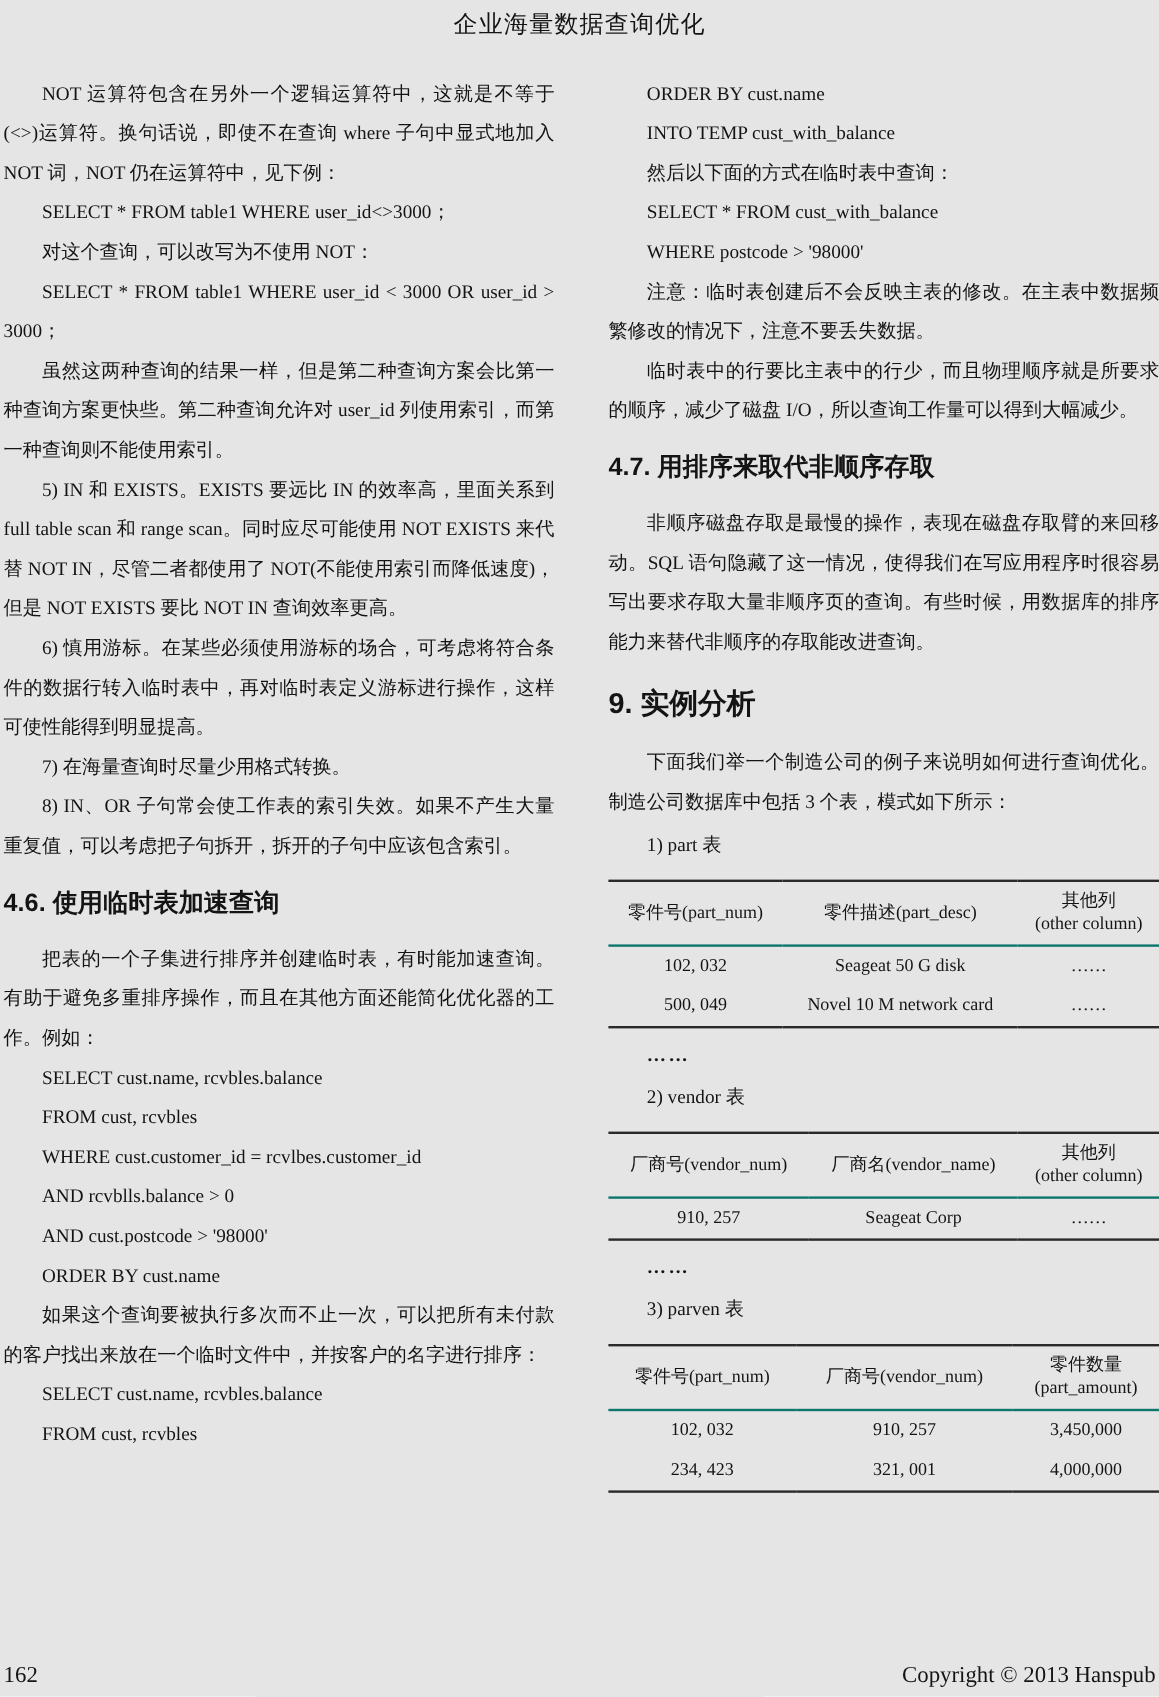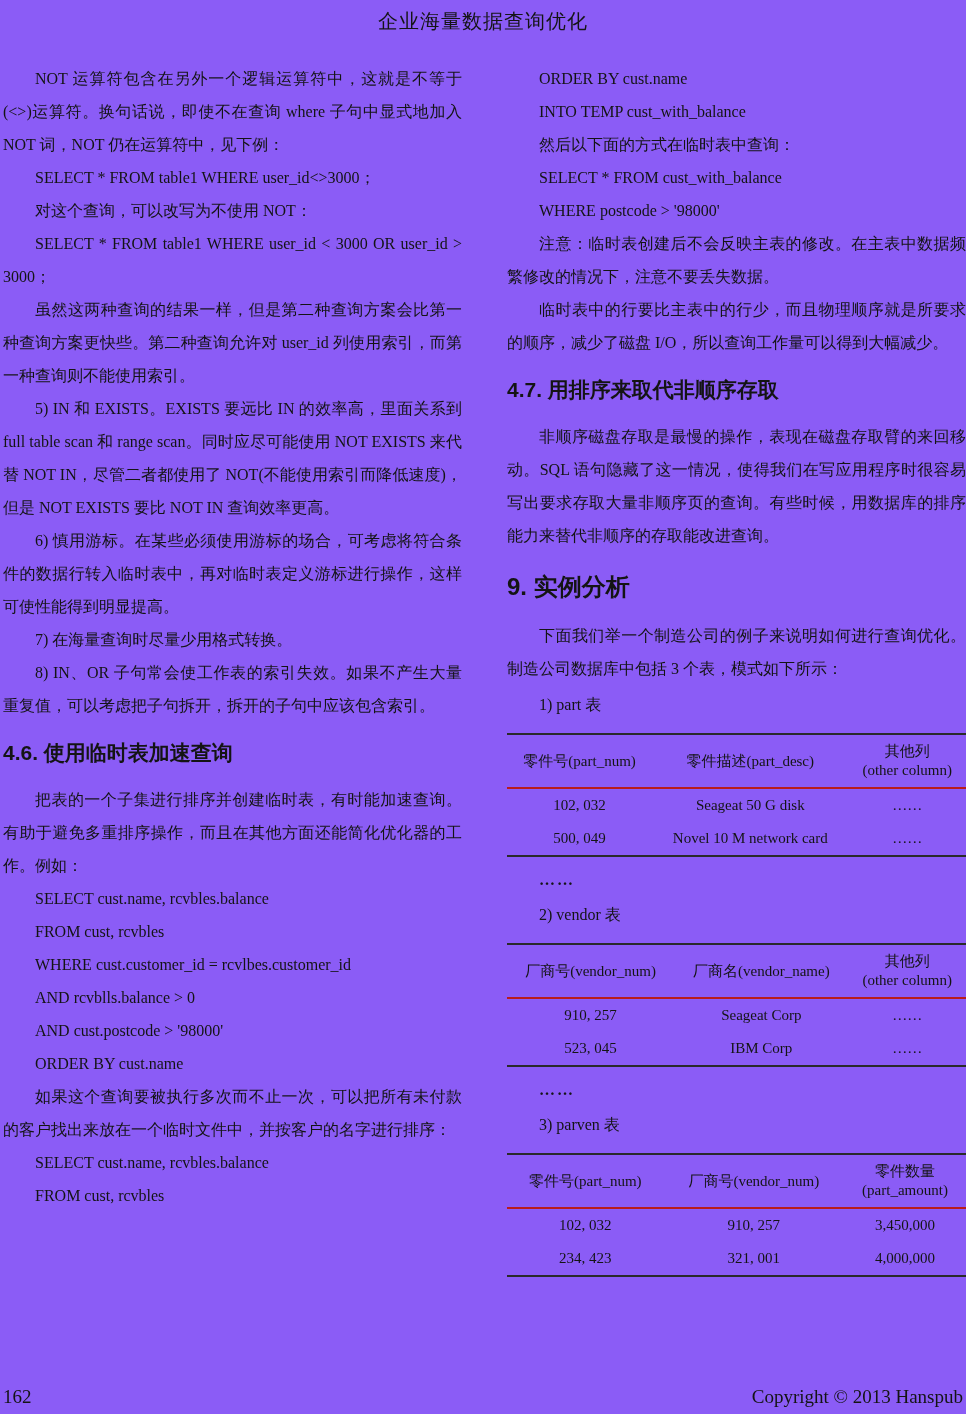--- a/index.html
+++ b/index.html
@@ -1,21 +1,21 @@
 <!DOCTYPE html>
 <html><head>
 <meta charset="utf-8">
 <style>
   * { box-sizing: border-box; }
   html, body { margin: 0; padding: 0; background: #ffffff; }
   .page {
     position: relative;
     width: 966px; height: 1414px;
     margin: 0 auto;
-    background: #8b5cf6;
+    background: #e5e5e5;
     color: #141414;
     font-family: "Liberation Serif", "DejaVu Serif", serif;
     overflow: hidden;
   }
   .page-title {
     text-align: center;
     font-size: 20px;
     line-height: 24px;
     padding-top: 9px;
     letter-spacing: 1px;
@@ -52,21 +52,21 @@
     margin: 12px 0 8px 0;
     font-size: 15px;
   }
   table.data-table th, table.data-table td {
     text-align: center;
     vertical-align: middle;
     padding: 7px 4px;
     font-weight: 400;
     line-height: 19px;
   }
-  table.data-table thead tr { border-top: 2px solid #2a2a2a; border-bottom: 2px solid #b91c1c; }
+  table.data-table thead tr { border-top: 2px solid #2a2a2a; border-bottom: 2px solid #0f766e; }
   table.data-table tbody tr:last-child { border-bottom: 2px solid #2a2a2a; }
   table.data-table td { height: 33px; }
   .footer {
     position: absolute;
     left: 3px; right: 3px; bottom: 6px;
     display: flex;
     justify-content: space-between;
     font-size: 19px;
   }
 </style>
@@ -155,25 +155,20 @@
                 <div>(other column)</div>
               </th>
             </tr>
           </thead>
           <tbody>
             <tr>
               <td>910, 257</td>
               <td>Seageat Corp</td>
               <td>……</td>
             </tr>
-            <tr>
-              <td>523, 045</td>
-              <td>IBM Corp</td>
-              <td>……</td>
-            </tr>
           </tbody>
         </table>
         <div class="blk ellipsis">……</div>
         <div class="blk label">3) parven 表</div>
         <table class="data-table">
           <thead>
             <tr>
               <th>
                 <div>零件号(part_num)</div>
               </th>

